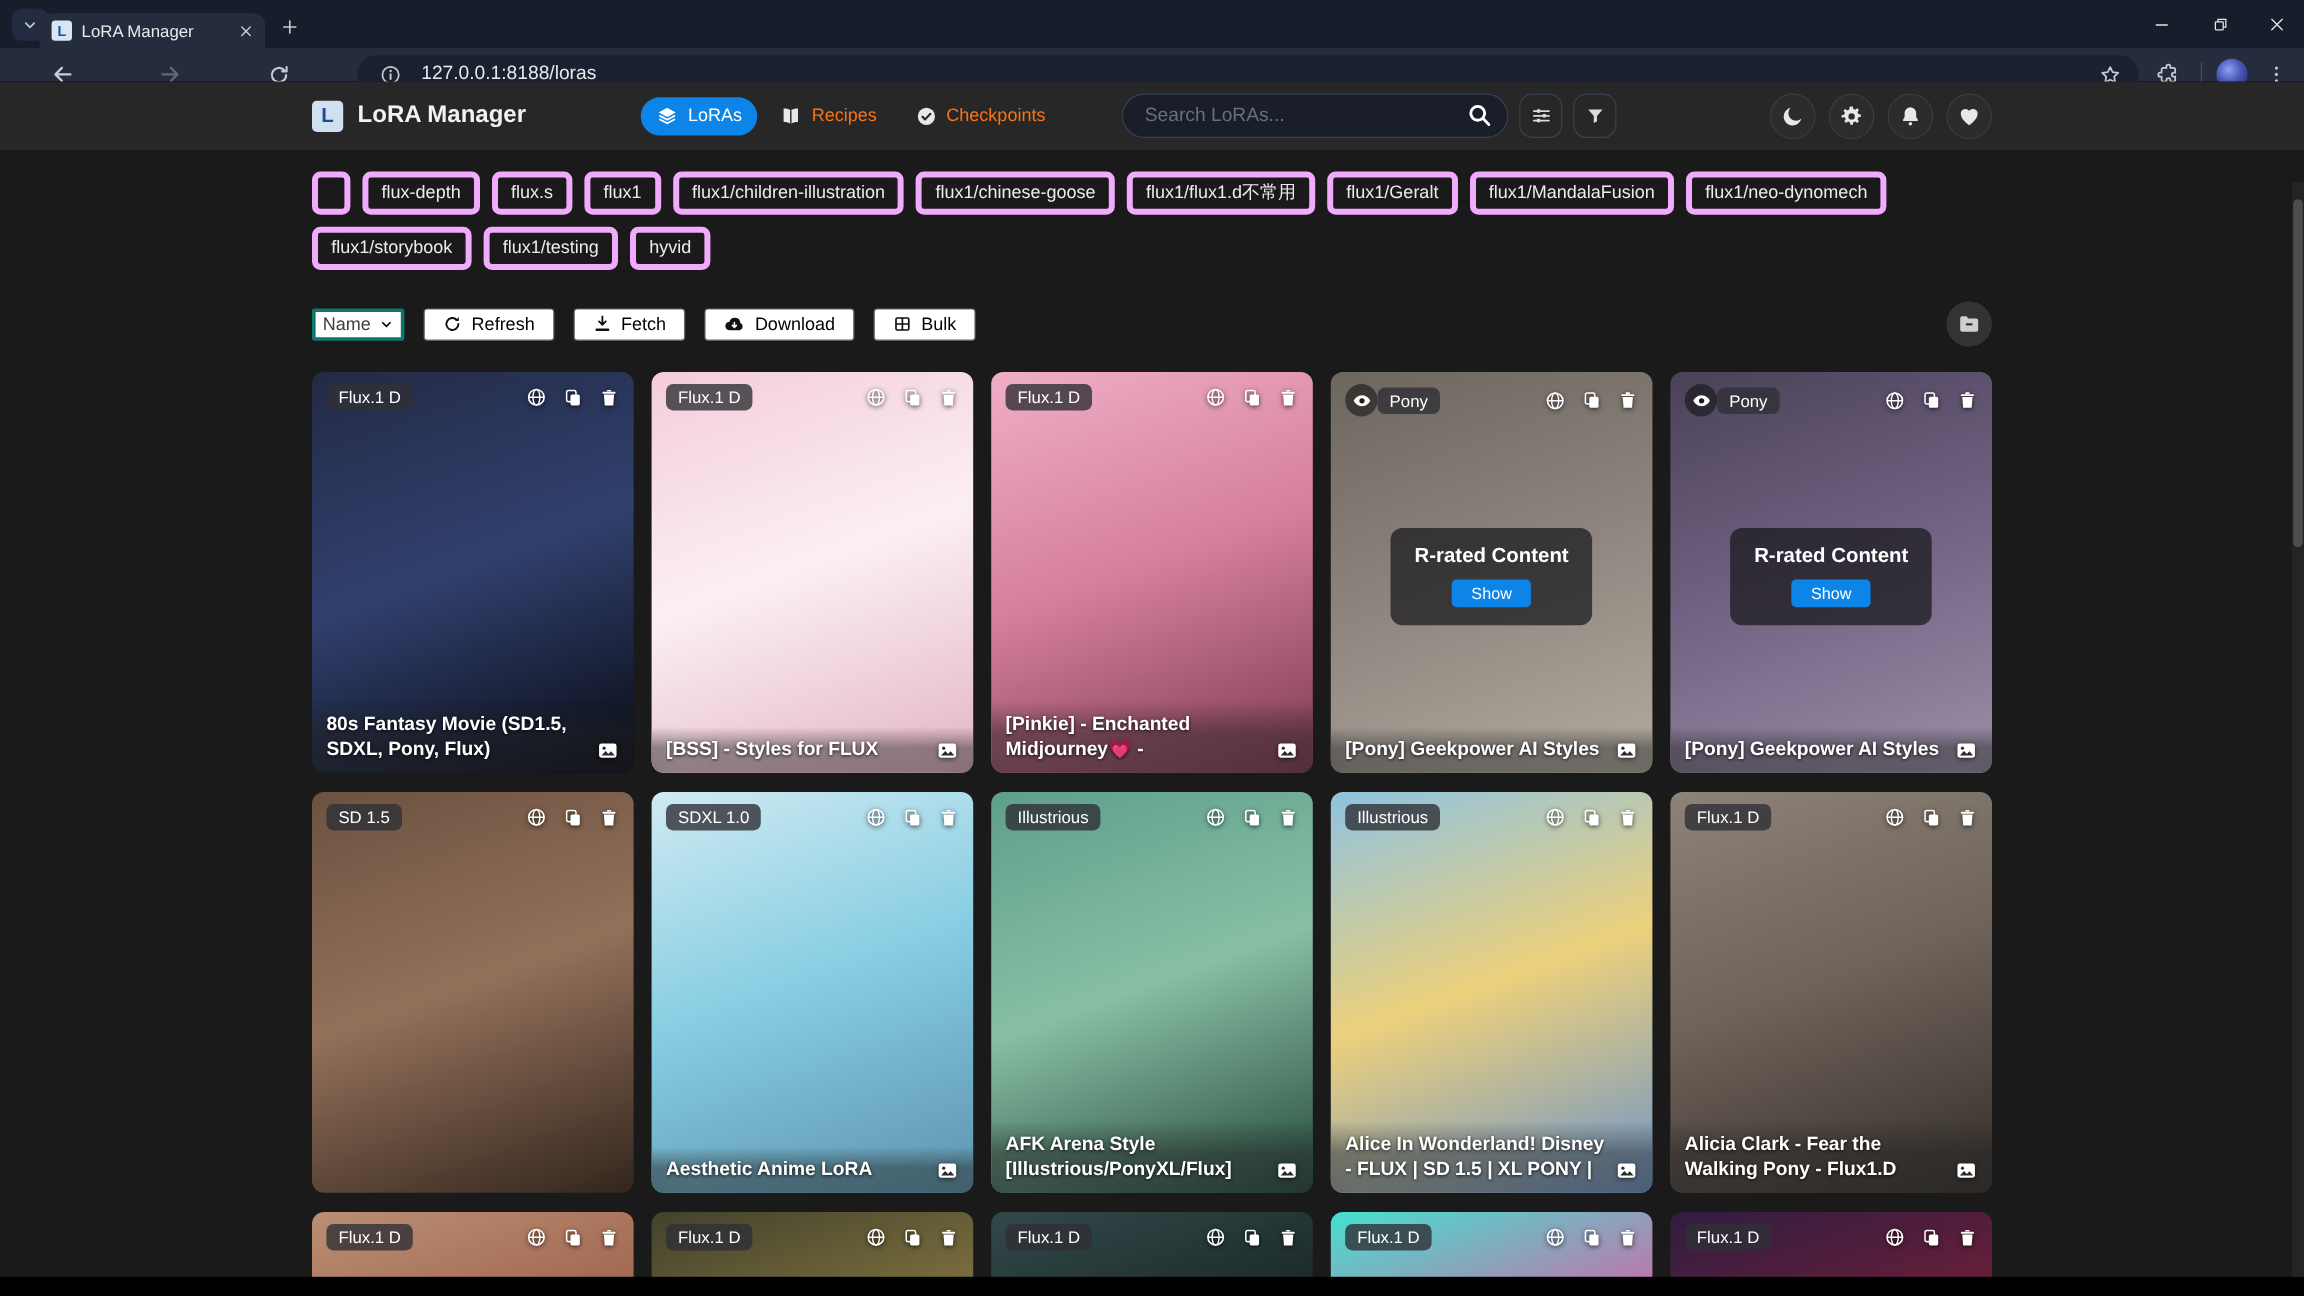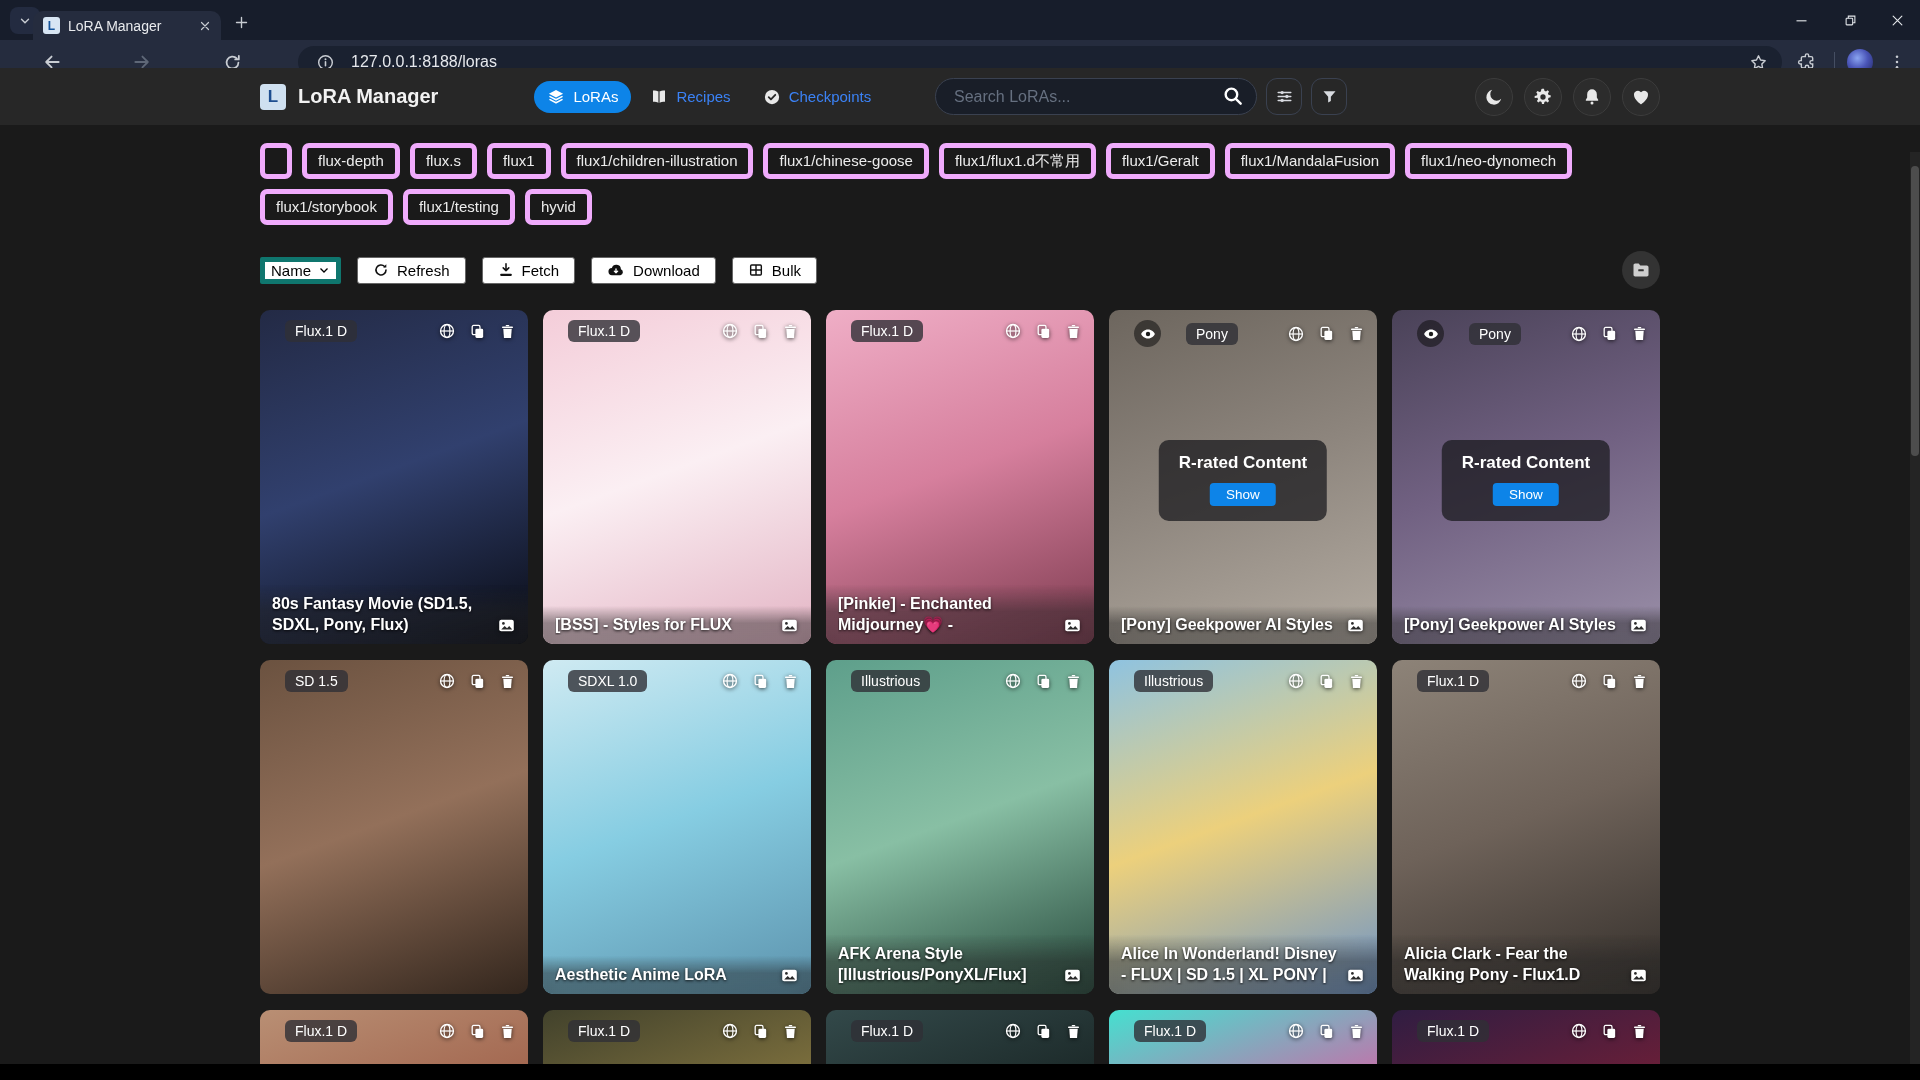--- a/index.html
+++ b/index.html
@@ -29,21 +29,21 @@
                     background:radial-gradient(circle at 40% 35%, #8aa4f0 0%, #4a55b8 45%, #20255c 100%); }
   .tb-sep { position:absolute; left:1834px; top:12px; width:1px; height:20px; background:#454e62; }
 
   
   .app { height:996px; background:#1a1a1a; overflow:hidden; position:relative; }
   .app-header { height:57px; background:#272727; display:flex; align-items:center; padding:0 260px; }
   .logo-box { width:26px; height:26px; border-radius:4px; background:#cfe0f0; color:#1d4d8f;
               font-weight:bold; font-size:17px; display:flex; align-items:center; justify-content:center; }
   .app-title { margin-left:12px; color:#f2f2f2; font-size:20px; font-weight:bold; }
   .main-nav { display:flex; align-items:center; gap:6px; margin-left:96px; }
-  .nav-item { display:flex; align-items:center; gap:8px; color:#3b82f6; font-size:15px;
+  .nav-item { display:flex; align-items:center; gap:8px; color:#f97316; font-size:15px;
               padding:7px 13px; border-radius:17px; cursor:pointer; }
   .nav-item.active { background:var(--accent,#0d84e8); color:#fff; }
   .search-wrap { margin-left:auto; display:flex; align-items:center; }
   .search-box { position:relative; width:322px; }
   .search-box input { width:322px; height:37px; border-radius:19px; background:#191e28;
                       border:1px solid #3a4150; color:#dfe3ea; font-size:16px; padding:0 44px 0 18px; outline:none;
                       font-family:"Liberation Sans", sans-serif; }
   .search-box input::placeholder { color:#667080; }
   .search-glyph { position:absolute; right:13px; top:7px; }
   .sq-btn { width:36px; height:37px; margin-left:9px; border-radius:11px; border:1px solid #3a4150;
@@ -54,31 +54,31 @@
 
   .container { width:1400px; margin:0 auto; }
   .chips-row { display:flex; flex-wrap:wrap; gap:10px; }
   .chips-row.first { margin-top:18px; }
   .chips-row.second { margin-top:6px; }
   .chip { border:5px solid #f0abfc; border-radius:7px; color:#ececec; font-size:15px;
           padding:3px 11px; line-height:20px; background:transparent; white-space:nowrap; }
   .chip.empty { width:30px; }
 
   .lora-toolbar { margin-top:26px; display:flex; align-items:center; gap:16px; }
-  .sort-select { background:#fff; color:#000000; font-size:15px; border:5px solid #0f766e; border-radius:2px;
+  .sort-select { background:#fff; color:#404040; font-size:15px; border:3px solid #0f766e; border-radius:2px;
                  height:27px; padding:0 6px; display:flex; align-items:center; gap:7px; }
   .tb-btn { background:#fff; color:#000; font-size:15px; border:1px solid #666; border-radius:3px;
             height:27px; padding:0 15px; display:flex; align-items:center; gap:8px; }
   .folder-btn { margin-left:auto; width:38px; height:38px; border-radius:50%; background:#333;
                 display:flex; align-items:center; justify-content:center; }
 
   .cards-grid { margin-top:21px; display:grid; grid-template-columns:repeat(5,268px);
                 gap:16px 15px; grid-auto-rows:334px; }
   .card { position:relative; border-radius:10px; overflow:hidden; background:#333; }
-  .card-top { position:absolute; top:0; left:0; right:0; padding:10px 12px; display:flex; align-items:center; gap:25px; z-index:3;margin-left:13px; }
+  .card-top { position:absolute; top:0; left:0; right:0; padding:10px 12px; display:flex; align-items:center; gap:0; z-index:3; }
   .eye-btn { width:27px; height:27px; border-radius:50%; background:rgba(15,15,15,0.55);
              display:flex; align-items:center; justify-content:center; flex:0 0 auto; }
   .badge { background:rgba(48,48,54,0.8); color:#fff; font-size:14px; padding:3px 10px; border-radius:6px; }
   .card-actions { margin-left:auto; display:flex; gap:13px; align-items:center;
                   filter:drop-shadow(0 1px 2px rgba(0,0,0,0.7)); }
   .card-footer { position:absolute; bottom:0; left:0; right:0; padding:9px 12px; z-index:2;
                  display:flex; align-items:flex-end; gap:8px;
                  background:linear-gradient(rgba(40,40,40,0.0), rgba(35,35,35,0.45) 45%);
                  backdrop-filter:blur(9px); }
   .card-title { flex:1; color:#fff; font-size:16px; font-weight:bold; line-height:1.28;

